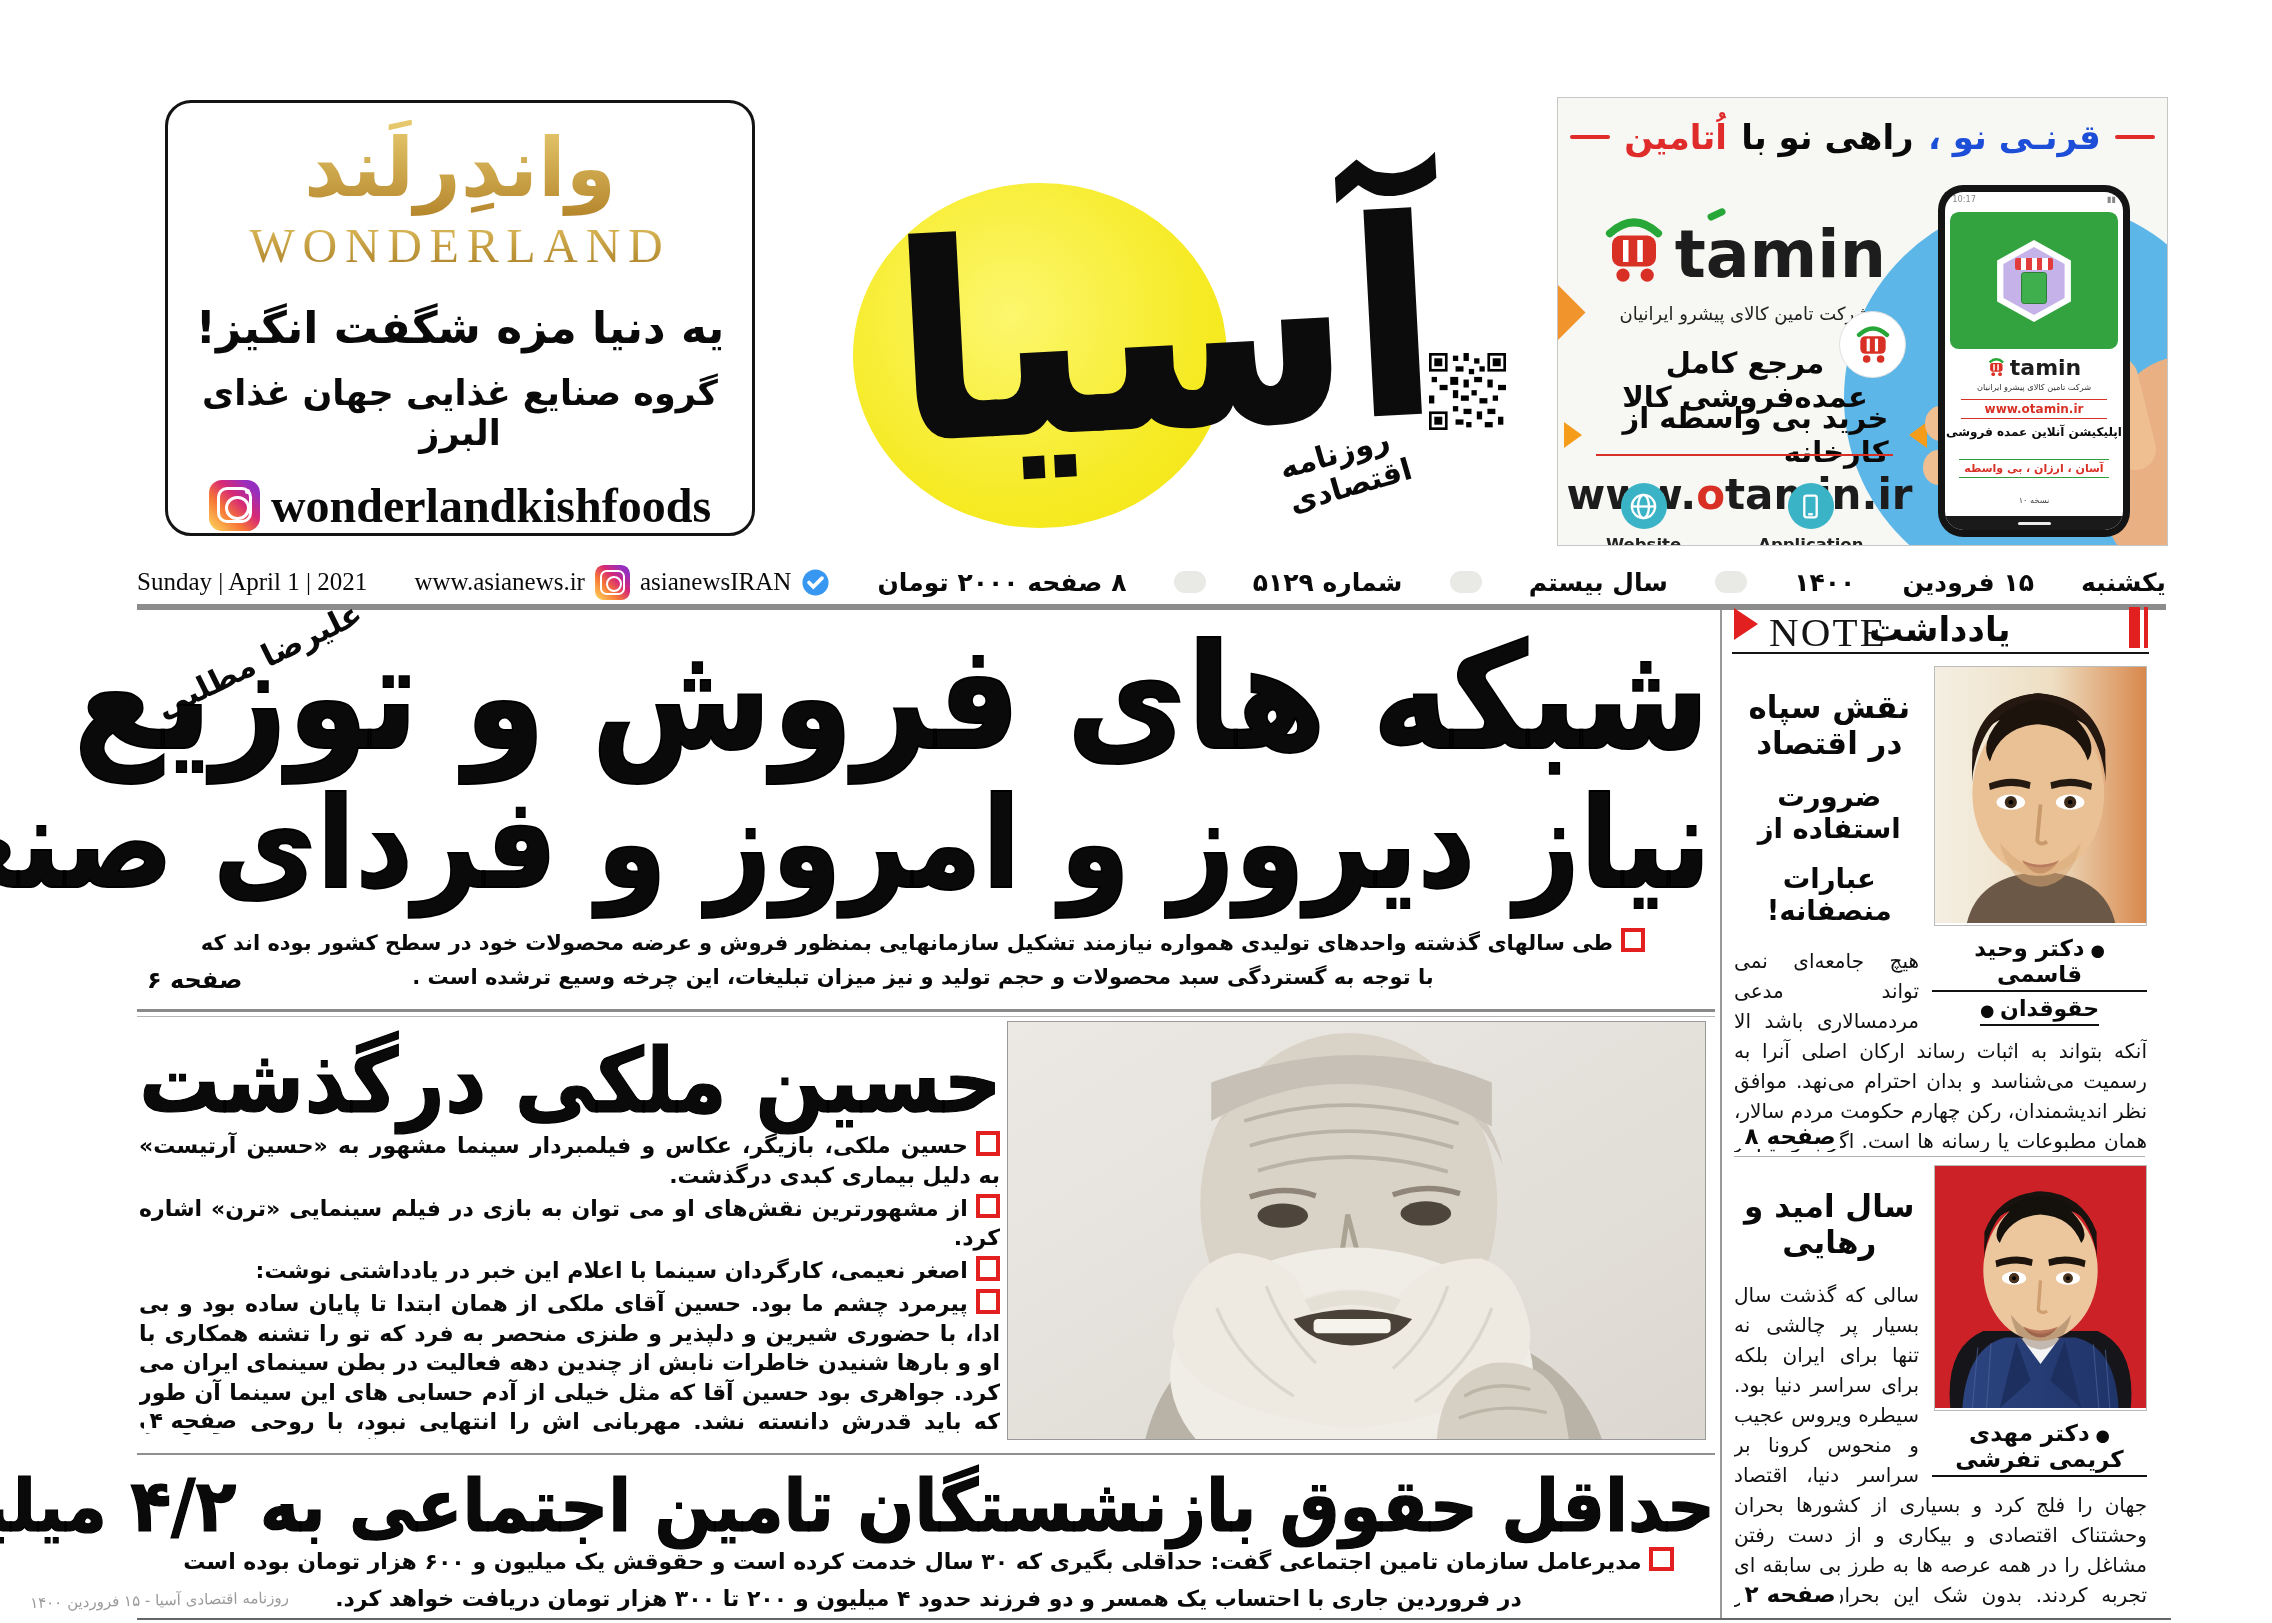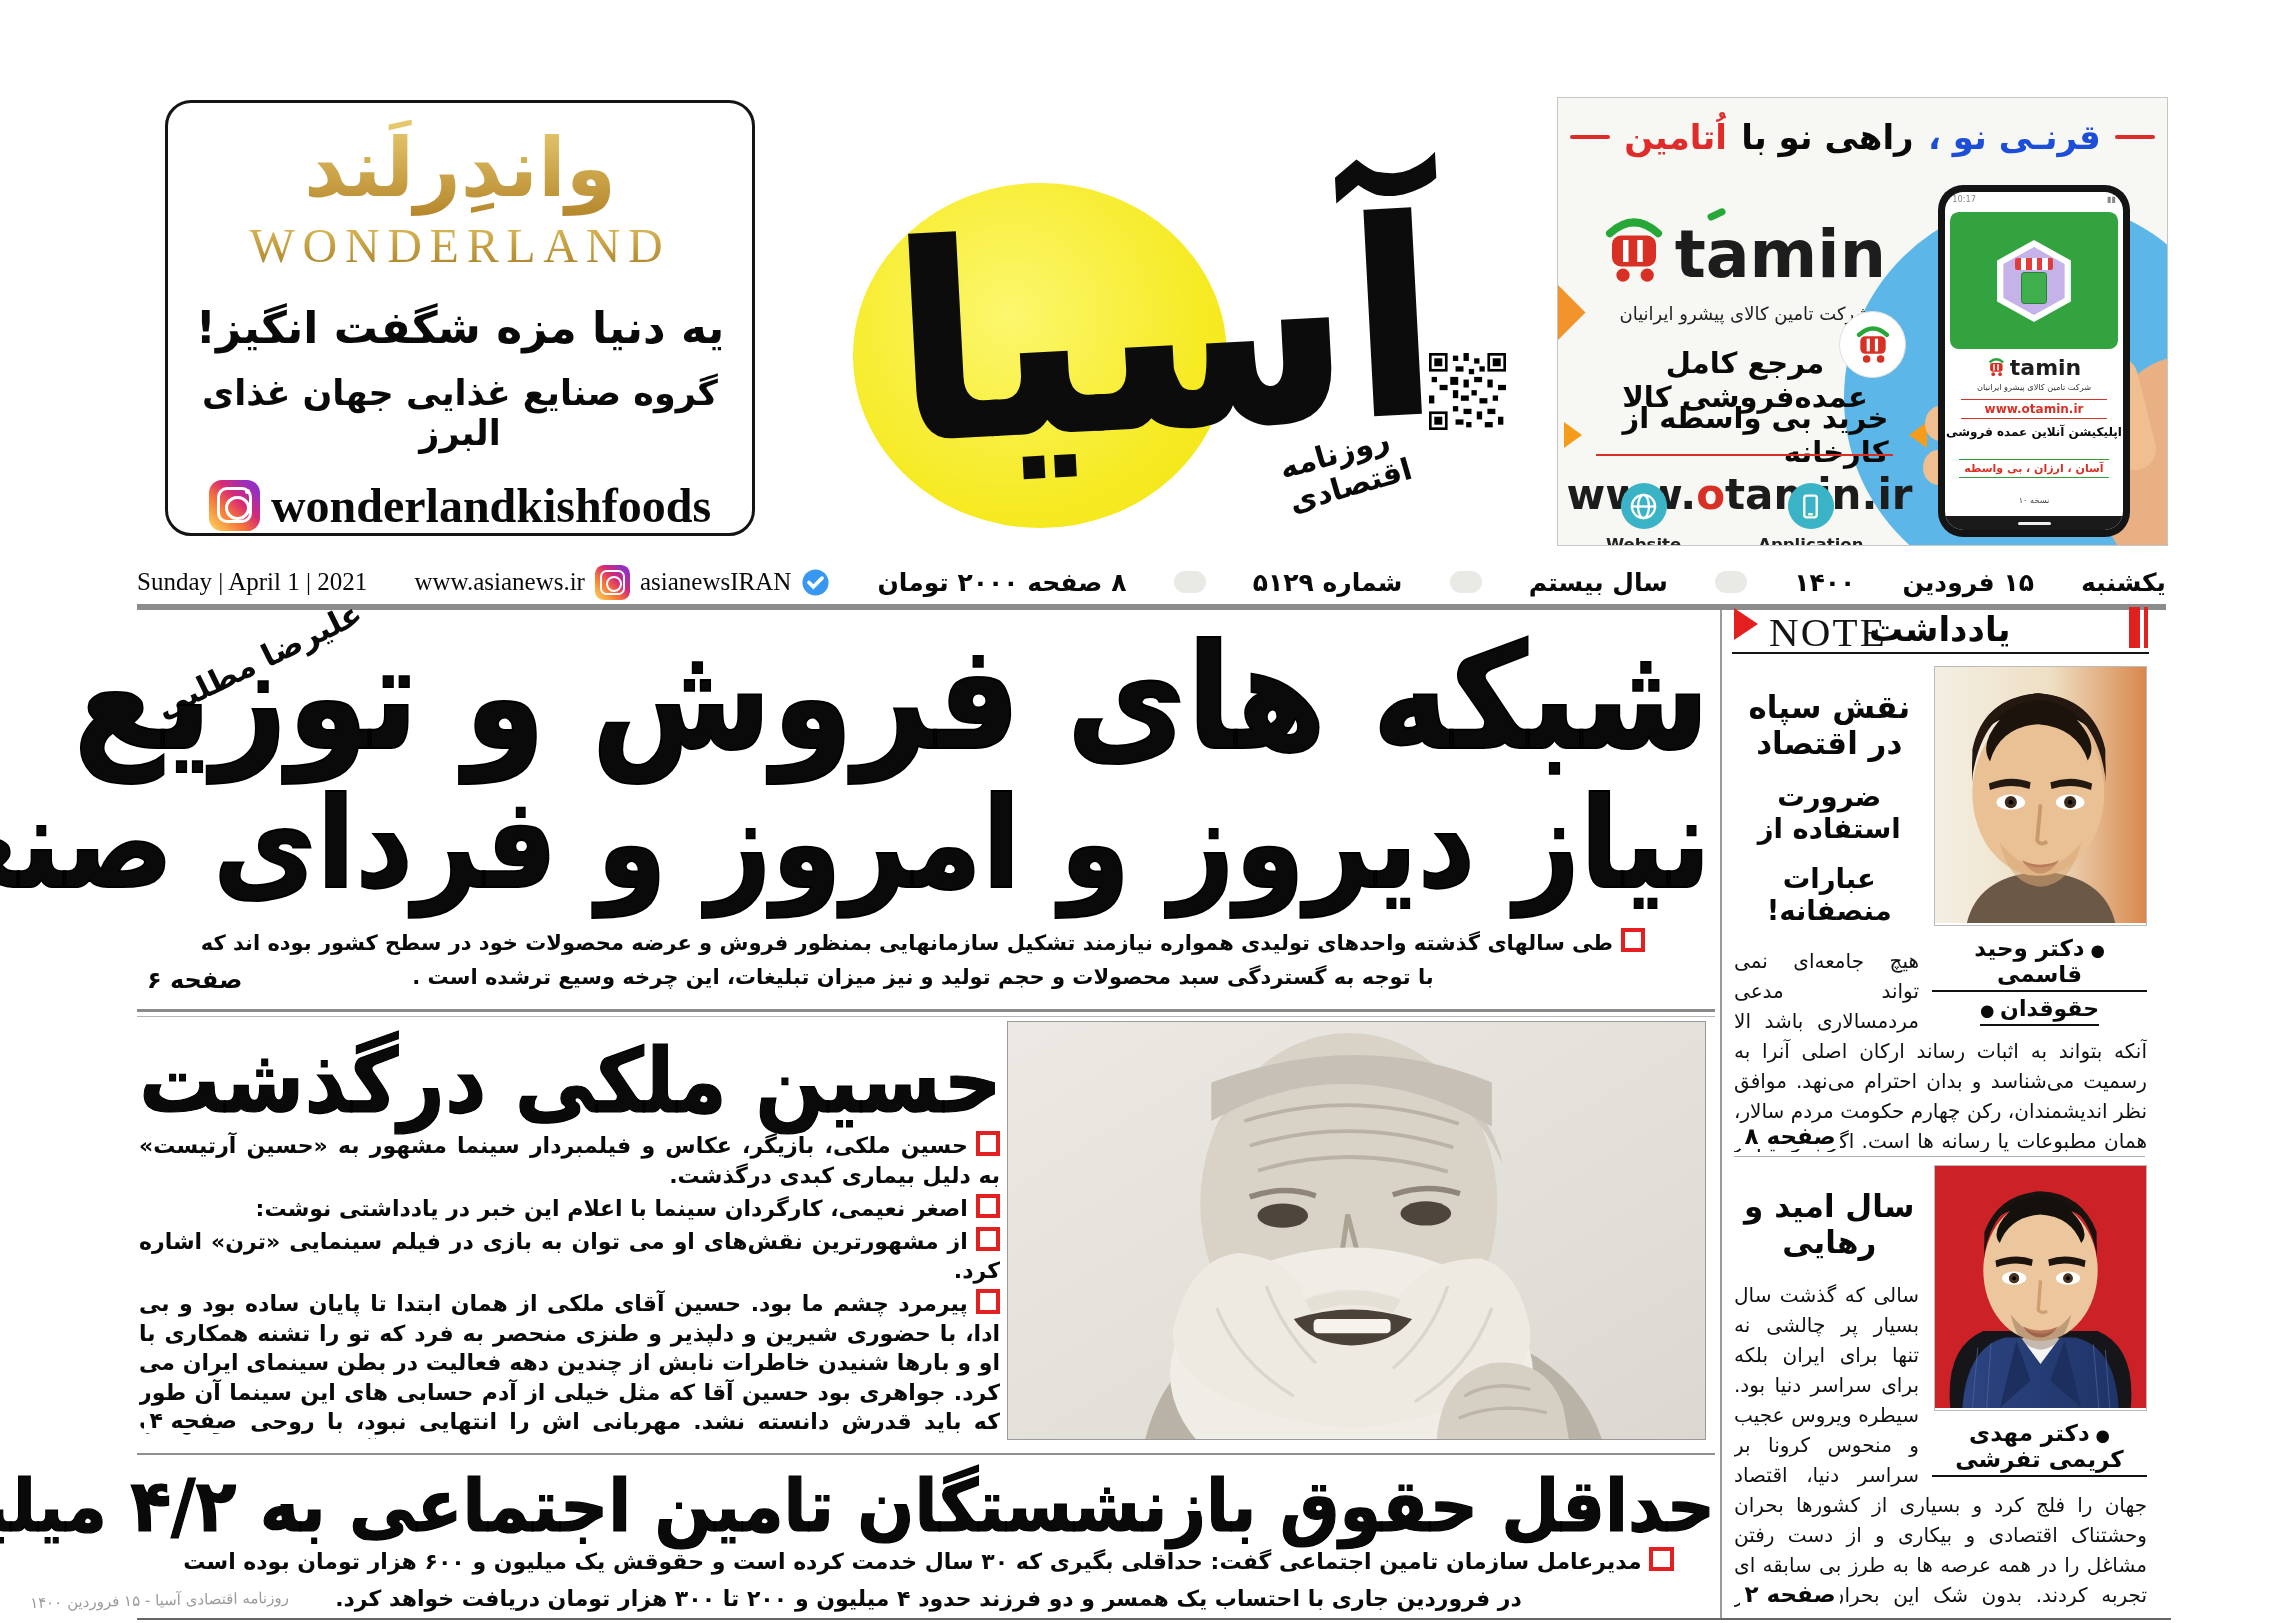--- a/index.html
+++ b/index.html
@@ -387,22 +387,22 @@
       <path d="M780 758 Q790 640 880 620 Q980 610 1010 700 L1020 758Z" fill="#d6cfc3"></path>
       <g stroke="#bdb5a7" stroke-width="6" fill="none">
           <path d="M830 680 Q880 650 950 668"></path>
           <path d="M820 720 Q890 690 980 710"></path>
         </g>
     </svg>
   </div>
   <div id="ob-title" class="abs">حسین ملکی درگذشت</div>
   <div id="ob-body" class="abs">
     <p><span class="sq"></span><span>حسین ملکی، بازیگر، عکاس و فیلمبردار سینما مشهور به «حسین آرتیست» به دلیل بیماری کبدی درگذشت.</span></p>
+    <p><span class="sq"></span><span>از مشهورترین نقش‌های او می توان به بازی در فیلم سینمایی «ترن» اشاره کرد.</span></p>
     <p><span class="sq"></span><span>اصغر نعیمی، کارگردان سینما با اعلام این خبر در یادداشتی نوشت:</span></p>
-    <p><span class="sq"></span><span>از مشهورترین نقش‌های او می توان به بازی در فیلم سینمایی «ترن» اشاره کرد.</span></p>
     <p><span class="sq"></span><span>پیرمرد چشم ما بود. حسین آقای ملکی از همان ابتدا تا پایان ساده بود و بی ادا، با حضوری شیرین و دلپذیر و طنزی منحصر به فرد که تو را تشنه همکاری با او و بارها شنیدن خاطرات نابش از چندین دهه فعالیت در بطن سینمای ایران می کرد. جواهری بود حسین آقا که مثل خیلی از آدم حسابی های این سینما آن طور که باید قدرش دانسته نشد. مهربانی اش را انتهایی نبود، با روحی در نهایتِ زلالی و یک صفای خاص که از باطن پاک و بی‌عقده‌اش می‌آمد.</span></p>
   </div>
   <div id="ob-p4" class="abs rtl">صفحه ۴</div>
   <div id="rule-ob" class="abs"></div>
 
   <div id="pen-h" class="abs rtl">حداقل حقوق بازنشستگان تامین اجتماعی به ۴/۲ میلیون تومان رسید</div>
   <div id="pen-b" class="abs"><span class="sq"></span><span>مدیرعامل سازمان تامین اجتماعی گفت: حداقلی بگیری که ۳۰ سال خدمت کرده است و حقوقش یک میلیون و ۶۰۰ هزار تومان بوده است در فروردین جاری با احتساب یک همسر و دو فرزند حدود ۴ میلیون و ۲۰۰ تا ۳۰۰ هزار تومان دریافت خواهد کرد.</span></div>
   <div id="caption" class="abs">روزنامه اقتصادی آسیا - ۱۵ فروردین ۱۴۰۰</div>
 
   <div id="vdiv" class="abs"></div>

